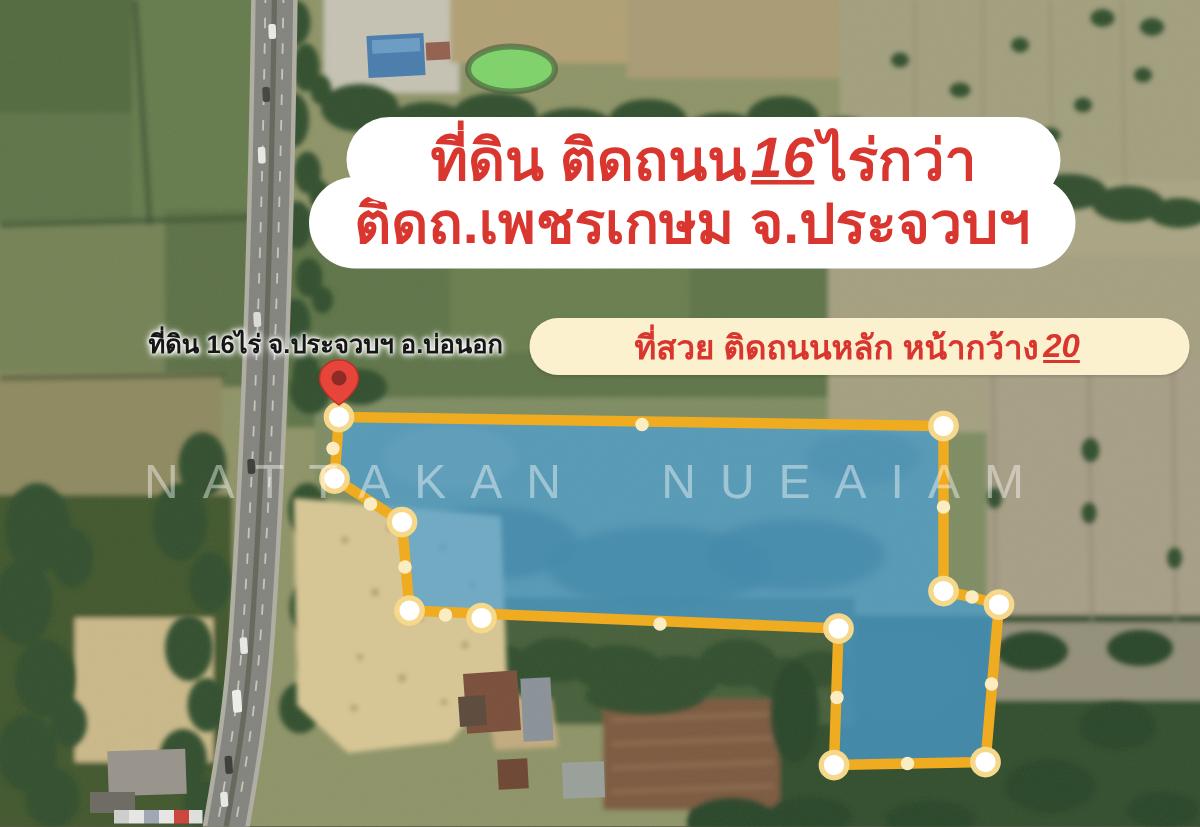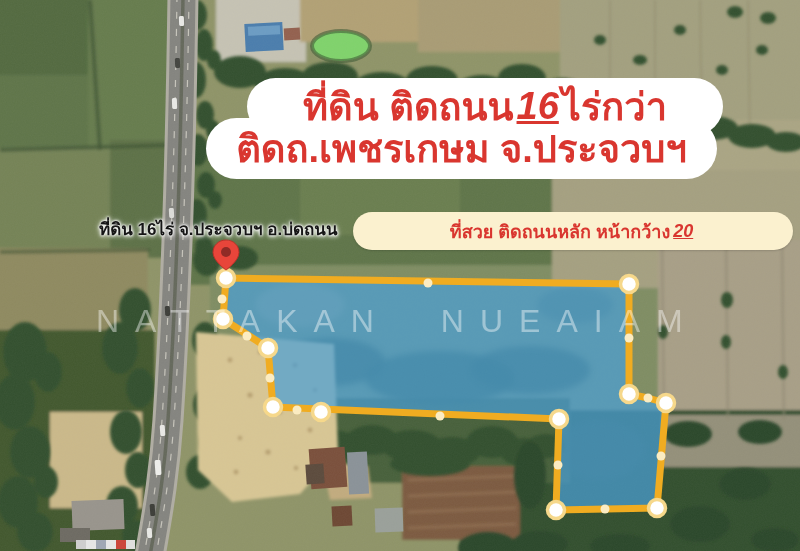--- a/index.html
+++ b/index.html
@@ -17,37 +17,37 @@
   }
   .dot-large{fill:#ffffff;stroke:#f6d88b;stroke-width:3.5;}
   .dot-small{fill:#fbecc2;stroke:none;}
 
   
   .banner-part{
     position:absolute;background:var(--banner-main-bg,#fff);
     display:flex;align-items:center;justify-content:center;
     color:var(--banner-text-red,#d9362f);font-weight:700;white-space:nowrap;
   }
-  #banner-line1{left:247px;top:78px;width:476px;height:57px;border-radius:32px;font-size:38px;z-index:6;}
+  #banner-line1{left:231px;top:78px;width:476px;height:57px;border-radius:32px;font-size:38px;z-index:6;}
   #banner-line2{left:195px;top:118px;width:511px;height:61px;border-radius:32px;font-size:38px;z-index:6;margin-left:11px;}
   .num{font-style:italic;padding:0 3px;letter-spacing:0;text-decoration:underline;}
 
   
   #pin-label{
     position:absolute;left:99px;top:215px;width:262px;z-index:5;
     font-size:17px;font-weight:700;color:var(--label-text,#161616);white-space:nowrap;
     text-shadow:0 0 2px #fff,0 0 3px #fff,0 1px 4px rgba(255,255,255,.95),0 0 6px rgba(255,255,255,.8);
   }
 
   
   #feature-banner{
     position:absolute;left:353px;top:212px;width:440px;height:38px;border-radius:20px;z-index:5;
     background:var(--banner-secondary-bg,#fbf1cf);
     display:flex;align-items:center;justify-content:center;white-space:nowrap;
-    color:var(--banner-text-red,#d9362f);font-size:18px;font-weight:700;
+    color:var(--banner-text-red,#d9362f);font-size:22px;font-weight:700;
     box-shadow:0 1px 2px rgba(0,0,0,.15);
   }
 
   
   #watermark{
     position:absolute;left:96px;top:303px;z-index:4;white-space:nowrap;
     font-size:32px;letter-spacing:16px;word-spacing:26px;
     color:rgba(255,255,255,.42);font-weight:400;
   }
 </style>
@@ -329,20 +329,20 @@
     <div id="banner-line2" class="banner-part">
       <span>ติดถ.เพชรเกษม  จ.ประจวบฯ</span>
     </div>
     <div id="banner-line1" class="banner-part">
       <span>ที่ดิน ติดถนน </span>
         <span class="num">16</span>
         <span> ไร่กว่า</span>
     </div>
   </div>
 
-  <div id="pin-label">ที่ดิน 16ไร่ จ.ประจวบฯ อ.บ่ดถนน</div>
+  <div id="pin-label">ที่ดิน 16ไร่ จ.ประจวบฯ อ.บ่อนอก</div>
 
   <div id="feature-banner">
     <span>ที่สวย ติดถนนหลัก  หน้ากว้าง </span>
       <span class="num">20</span>
   </div>
 
 </div>
 
 </body></html>

